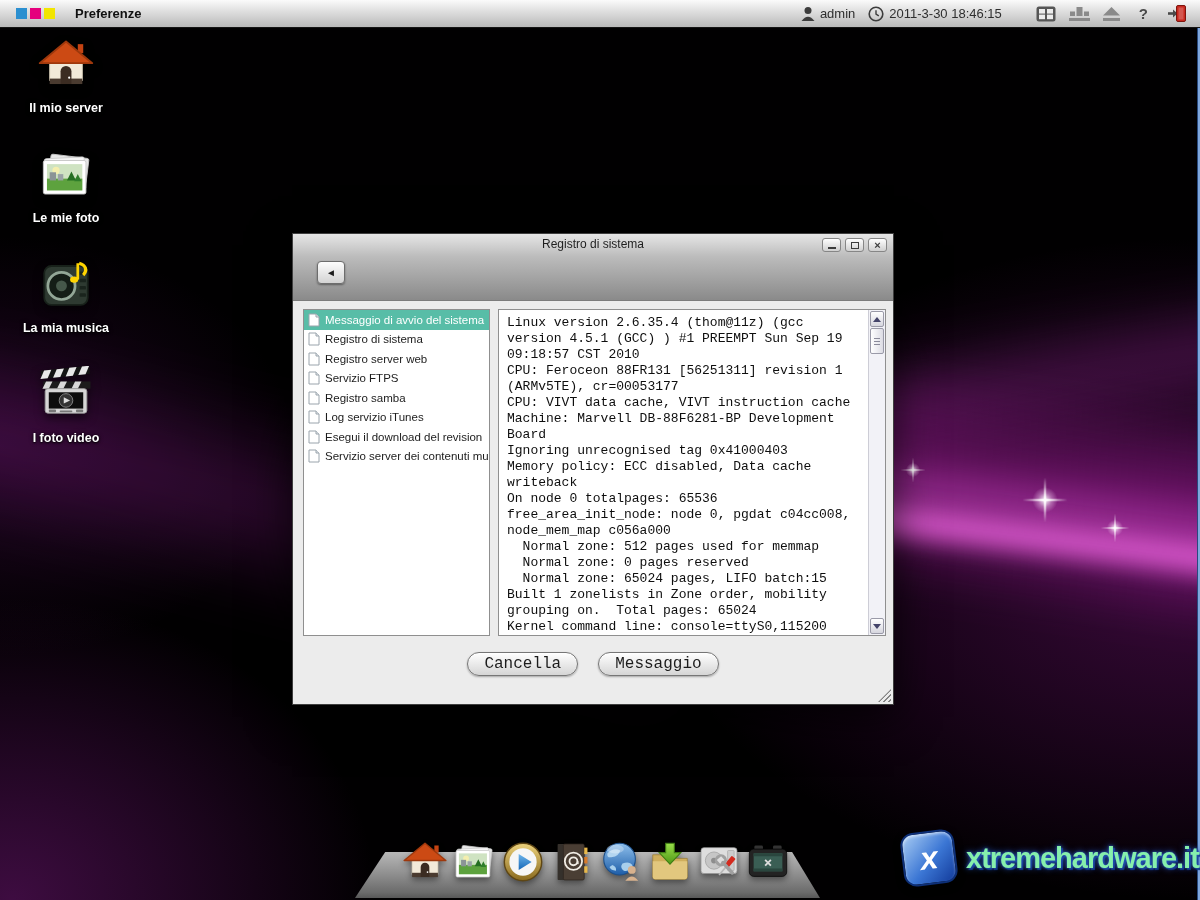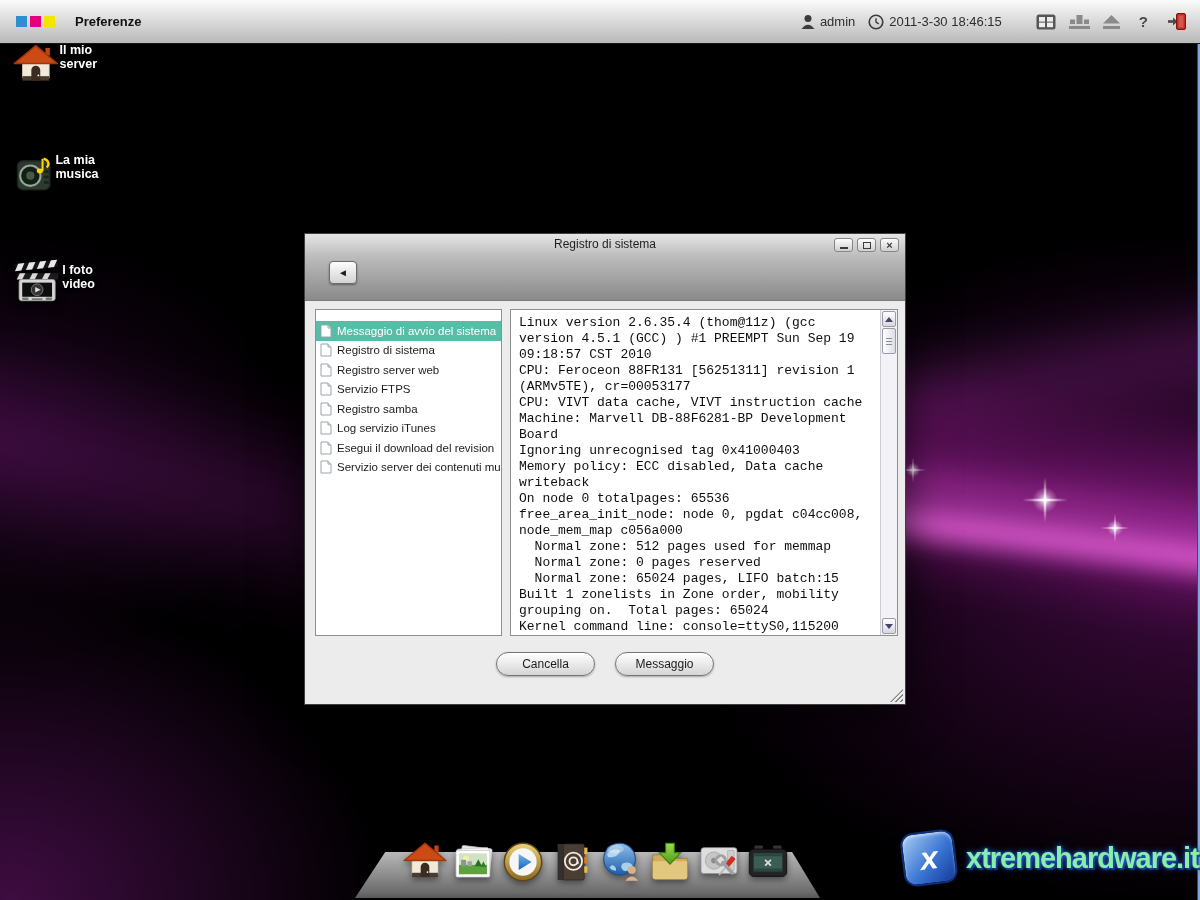--- a/index.html
+++ b/index.html
@@ -33,62 +33,62 @@
   .sparkle::before, .sparkle::after { content:""; position:absolute; }
   .sparkle::before { left:0; top:17px; width:36px; height:2px;
     background:linear-gradient(90deg, transparent, rgba(255,255,255,.95), transparent); }
   .sparkle::after { left:17px; top:0; width:2px; height:36px;
     background:linear-gradient(transparent, rgba(255,255,255,.95), transparent); }
 
   .edge-line { position:absolute; right:0; top:28px; bottom:0; width:3px;
     background:#7fa7dd; border-left:1px solid #27497f; }
 
   
-  .menubar { position:absolute; left:0; top:0; width:1200px; height:44px; z-index:60;
+  .menubar { position:absolute; left:0; top:0; width:1200px; height:28px; z-index:60;
     background:linear-gradient(#fbfbfb, #e0e0e0 40%, #b9b9b9);
     border-bottom:1px solid #151515; display:flex; align-items:center; }
   .logo { display:flex; gap:3px; margin-left:16px; }
   .logo span { width:11px; height:11px; display:block; }
   .menu-label { margin-left:20px; font-weight:bold; font-size:13px; color:#101010; cursor:default; }
   .menubar-right { margin-left:auto; display:flex; align-items:center; gap:13px; margin-right:14px;
     font-size:13px; color:#2e2e2e; }
   .mb-item { display:flex; align-items:center; gap:5px; }
   .help-glyph { font-weight:bold; font-size:15px; color:#4a4a4a; padding:0 6px; }
   .mb-gap { width:8px; }
 
   
   .desk-icons { position:absolute; left:12px; top:36px; width:108px; z-index:5; }
-  .desk-item { height:110px; display:flex; cursor:default; }
+  .desk-item { height:110px; display:flex; flex-direction:column; align-items:center; cursor:default; }
   .desk-item svg { width:58px; height:58px; filter:drop-shadow(0 4px 5px rgba(0,0,0,.55)); }
   .desk-label { margin-top:7px; font-size:12.5px; font-weight:bold; color:#fff;
     text-shadow:0 1px 2px #000, 0 0 4px rgba(0,0,0,.8); }
 
   
-  .window { position:absolute; left:304px; top:233px; width:602px; height:472px; z-index:40;
+  .window { position:absolute; left:292px; top:233px; width:602px; height:472px; z-index:40;
     background:#ececec; border:1px solid #3f3f3f; box-shadow:0 12px 40px rgba(0,0,0,.7); }
   .win-header { height:67px; position:relative; border-bottom:1px solid #7c7c7c;
     background:linear-gradient(#e6e6e6, #bcbcbc 34%, #8a8a8a); }
   .win-title { position:absolute; left:0; right:0; top:3px; text-align:center;
     font-size:12px; color:#1f1f1f; }
   .win-controls { position:absolute; top:4px; right:6px; display:flex; gap:4px; }
   .win-btn { width:19px; height:14px; border:1px solid #868686; border-radius:3px;
     background:linear-gradient(#fefefe, #cfcfcf); display:flex; align-items:center; justify-content:center;
     font-size:10px; line-height:10px; color:#333; cursor:default; }
   .glyph-min { width:8px; height:2px; background:#3c3c3c; margin-top:5px; }
   .glyph-max { width:8px; height:7px; border:1.5px solid #3c3c3c; }
   .glyph-close { font-size:11px; font-weight:bold; color:#3c3c3c; }
   .back-btn { position:absolute; left:24px; top:27px; width:28px; height:23px;
     border:1px solid #6d6d6d; border-radius:4px;
     background:linear-gradient(#fdfdfd, #d3d3d3); box-shadow:0 1px 2px rgba(0,0,0,.4);
     display:flex; align-items:center; justify-content:center; font-size:10px; color:#1c1c1c; }
 
   .win-body { position:relative; height:402px; }
 
   .list-panel { position:absolute; left:10px; top:8px; width:187px; height:327px;
-    background:#fff; border:1px solid #8f8f8f; overflow:hidden; padding-top:11px; }
+    background:#fff; border:1px solid #8f8f8f; overflow:hidden; padding-top:0; }
   .log-row { display:flex; align-items:center; gap:5px; height:19.5px; padding:0 2px 0 4px;
     font-size:11.5px; color:#1c1c1c; white-space:nowrap; overflow:hidden; cursor:default; }
   .log-row svg { flex:0 0 auto; }
   .log-row.selected { background:#58bda7; color:#fff; }
 
   .log-panel { position:absolute; left:205px; top:8px; width:388px; height:327px;
     background:#fff; border:1px solid #8f8f8f; overflow:hidden; }
   .log-pre { margin:0; padding:5px 8px; font-family:"Liberation Mono", monospace;
     font-size:13px; line-height:16px; color:#0e0e0e; white-space:pre; }
 
@@ -103,22 +103,22 @@
   .sb-thumb { height:26px; margin:0 1px; border:1px solid #9a9aa8; border-radius:2px;
     background:linear-gradient(90deg, #ffffff, #dcdce4); position:relative; }
   .sb-thumb::after { content:""; position:absolute; left:3px; right:3px; top:9px; height:8px;
     background:repeating-linear-gradient(#8a8a9a 0 1px, transparent 1px 3px); }
   .sb-spacer { flex:1; }
 
   .btn-row { position:absolute; left:0; right:0; top:351px; display:flex; justify-content:center; gap:20px; }
   .pill-btn { min-width:99px; height:24px; padding:0 16px; border:1px solid #767676; border-radius:12px;
     background:linear-gradient(#ffffff, #ececec 45%, #d5d5d5);
     box-shadow:inset 0 1px 0 #fff, 0 1px 2px rgba(0,0,0,.3);
-    font-size:12px; color:#1c1c1c; display:flex; align-items:center; justify-content:center;
-    font-family:Liberation Sans, sans-serif; cursor:default; }
+    font-size:16px; color:#1c1c1c; display:flex; align-items:center; justify-content:center;
+    font-family:Liberation Mono, monospace; cursor:default; }
 
   .grip { position:absolute; right:2px; bottom:2px; width:13px; height:13px;
     background:repeating-linear-gradient(135deg, transparent 0 2px, #858585 2px 3.5px);
     clip-path:polygon(100% 0, 100% 100%, 0 100%); }
 
   
   .dock { position:absolute; left:355px; bottom:2px; width:465px; height:70px; z-index:10; }
   .shelf { position:absolute; bottom:0; left:0; right:0; height:46px;
     background:linear-gradient(#b8b8b8, #8d8d8d 50%, #6b6b6b 88%, #585858);
     clip-path:polygon(6.5% 0, 94% 0, 100% 100%, 0 100%); }
@@ -356,20 +356,26 @@
   <div class="sparkle" style="left:1097px; top:482px; transform:scale(.8)"></div>
 </div>
 <div class="edge-line"></div>
 
 <div class="desk-icons">
   <div class="desk-item">
     <svg>
         <use href="#sym-house"></use>
       </svg>
     <div class="desk-label">Il mio server</div>
+  </div>
+  <div class="desk-item">
+    <svg>
+        <use href="#sym-photos"></use>
+      </svg>
+    <div class="desk-label">Le mie foto</div>
   </div>
   <div class="desk-item">
     <svg>
         <use href="#sym-music"></use>
       </svg>
     <div class="desk-label">La mia musica</div>
   </div>
   <div class="desk-item">
     <svg>
         <use href="#sym-video"></use>

